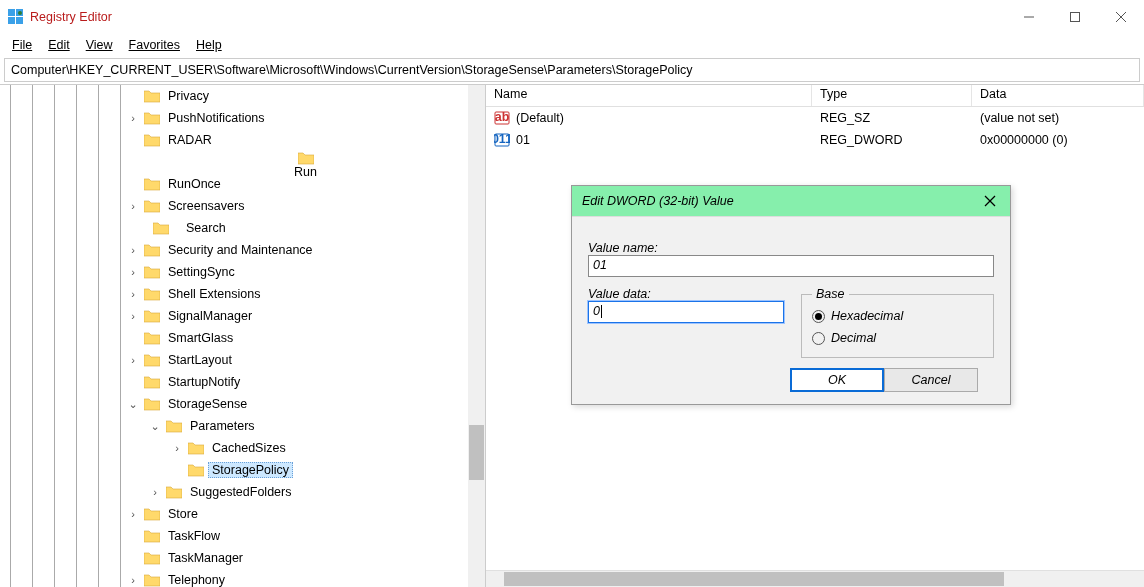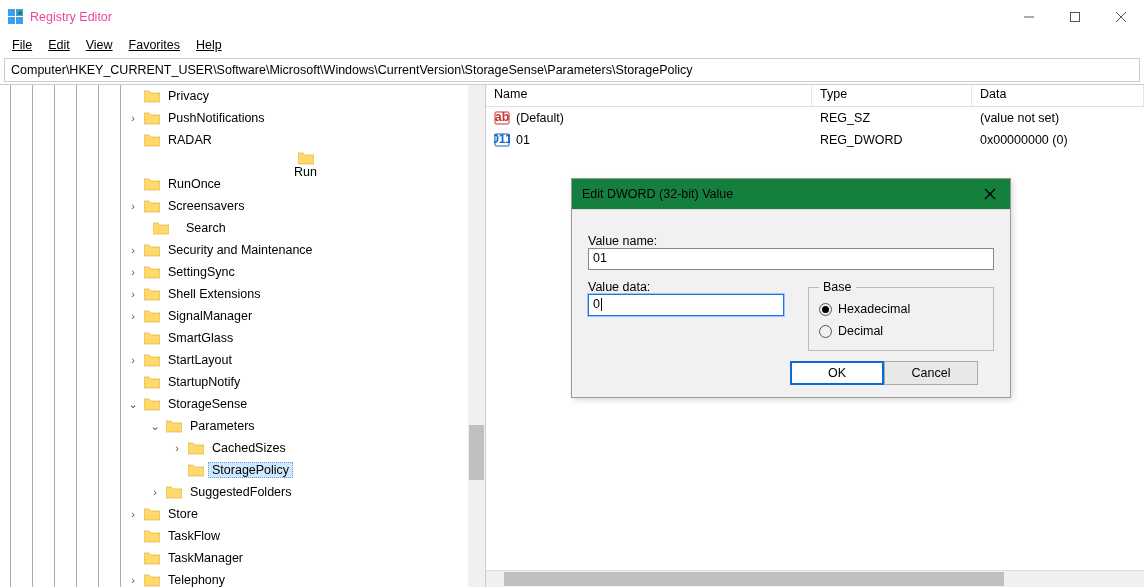--- a/index.html
+++ b/index.html
@@ -1,19 +1,19 @@
 <!DOCTYPE html>
 <html><head>
 <meta charset="utf-8">
 <style>
   * { box-sizing: border-box; font-family: "Segoe UI", Tahoma, sans-serif; font-size: 12.5px; }
   html,body { margin:0; padding:0; width:1144px; height:587px; overflow:hidden; background:#fff; color:#000; }
   .titlebar { height:34px; display:flex; align-items:center; padding-left:8px; }
   .titlebar .appicon { width:16px; height:16px; margin-right:6px; }
-  .titlebar .title { flex:1; color:#ec4899; }
+  .titlebar .title { flex:1; color:#b91c1c; }
   .winbtns { display:flex; height:100%; }
   .winbtn { width:46px; display:flex; align-items:center; justify-content:center; color:#555; }
   .menubar { height:22px; display:flex; align-items:center; padding-left:6px; gap:4px; }
   .menu { padding:2px 6px; }
   .menu .ul { text-decoration:underline; }
   .addrbar { height:24px; border:1px solid #ccc; margin:2px 4px; padding:2px 6px; display:flex; align-items:center; white-space:nowrap; overflow:hidden; }
   .content { display:flex; height:calc(587px - 34px - 22px - 28px); border-top:1px solid #ccc; }
   .tree { width:486px; border-right:1px solid #ccc; overflow:hidden; position:relative; display:flex; }
   .treeguides { width:126px; height:100%; position:relative; flex:none; }
   .treeguides .vline { position:absolute; top:0; bottom:0; width:1px; background:#aaa; }
@@ -28,28 +28,28 @@
   .listhdr { display:flex; height:22px; border-bottom:1px solid #e0e0e0; }
   .listhdr .col { padding:2px 8px; border-right:1px solid #e5e5e5; }
   .colname { width:326px; } .coltype { width:160px; } .coldata { flex:1; }
   .listrow { display:flex; height:22px; align-items:center; }
   .listrow .cell { padding:0 8px; display:flex; align-items:center; gap:6px; }
   .valicon { width:16px; height:16px; }
   .valicon svg { display:block; }
   .scrollbar-h { position:absolute; left:0; bottom:0; right:0; height:17px; background:#f0f0f0; border-top:1px solid #e0e0e0; }
   .scrollbar-h .thumb { position:absolute; top:1px; bottom:1px; background:#c0c0c0; }
   
-  .dialog { position:absolute; left:571px; top:178px; width:440px; border:1px solid #999; background:#15803d; box-shadow:2px 2px 6px rgba(0,0,0,.15); z-index:10; }
+  .dialog { position:absolute; left:571px; top:185px; width:440px; border:1px solid #999; background:#86efac; box-shadow:2px 2px 6px rgba(0,0,0,.15); z-index:10;font-style:italic; }
   .dlgtitle { height:30px; display:flex; align-items:center; padding:0 10px; }
   .dlgtitle .t { flex:1; }
   .dlgclose { font-size:15px; width:20px; text-align:center; }
   .dlgbody { padding:4px 16px 12px; background:#f1f1f1; border-top:1px solid #ddd; }
   .fld { margin-top:20px; }
   .txtin { width:100%; height:22px; border:1px solid #888; padding:2px 4px; background:#fff; }
-  .row2 { display:flex; gap:24px; margin-top:10px;justify-content:center; }
+  .row2 { display:flex; gap:17px; margin-top:10px;justify-content:center; }
   .row2 .left { width:196px; }
   .row2 .left .txtin { border:1px solid #1a73e8; box-shadow:0 0 0 1px #9cc3ff; }
   .row2 .right { flex:1; }
   fieldset.base { border:1px solid #bbb; margin:0; padding:4px 10px 8px; }
   fieldset.base legend { padding:0 4px; }
   .radio { display:flex; align-items:center; gap:6px; height:22px; }
   .radio .dot { width:13px; height:13px; border:1px solid #555; border-radius:50%; display:flex; align-items:center; justify-content:center; }
   .radio .dot.active::after { content:""; width:7px; height:7px; background:#000; border-radius:50%; }
   .btnrow { display:flex; justify-content:flex-end; padding:10px 16px 0;text-align:right; }
   .btn { width:94px; height:24px; border:1px solid #aaa; background:#e8e8e8; display:flex; align-items:center; justify-content:center; }

